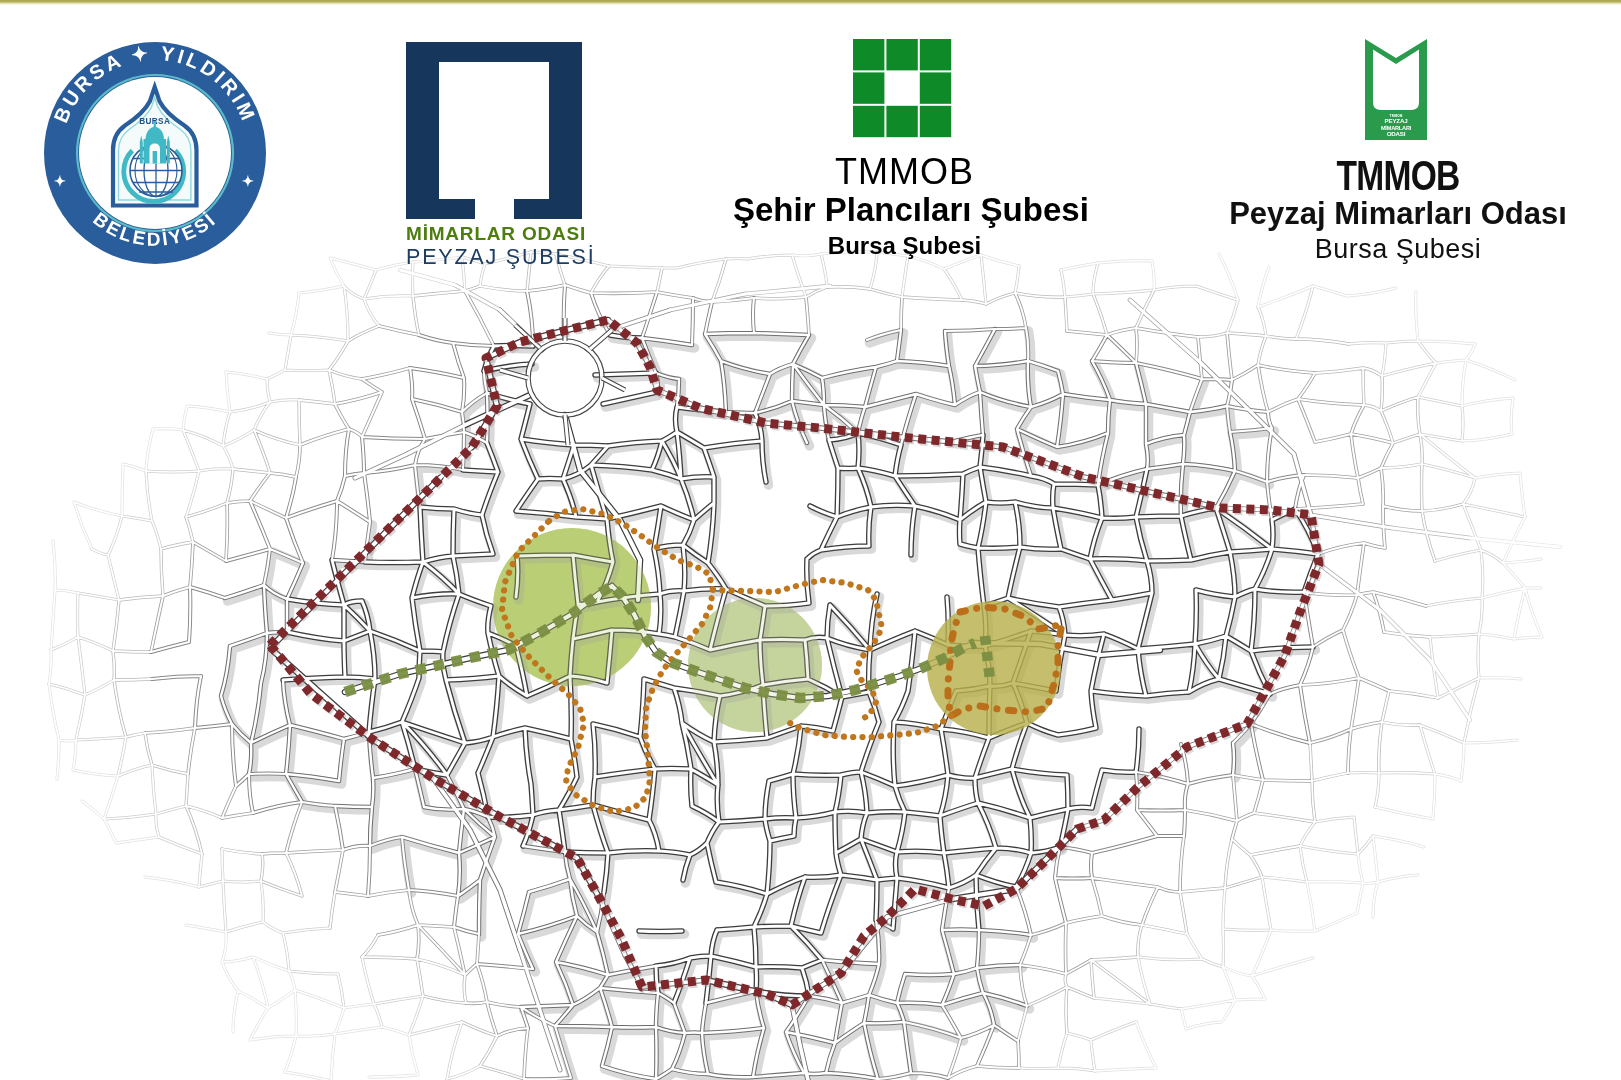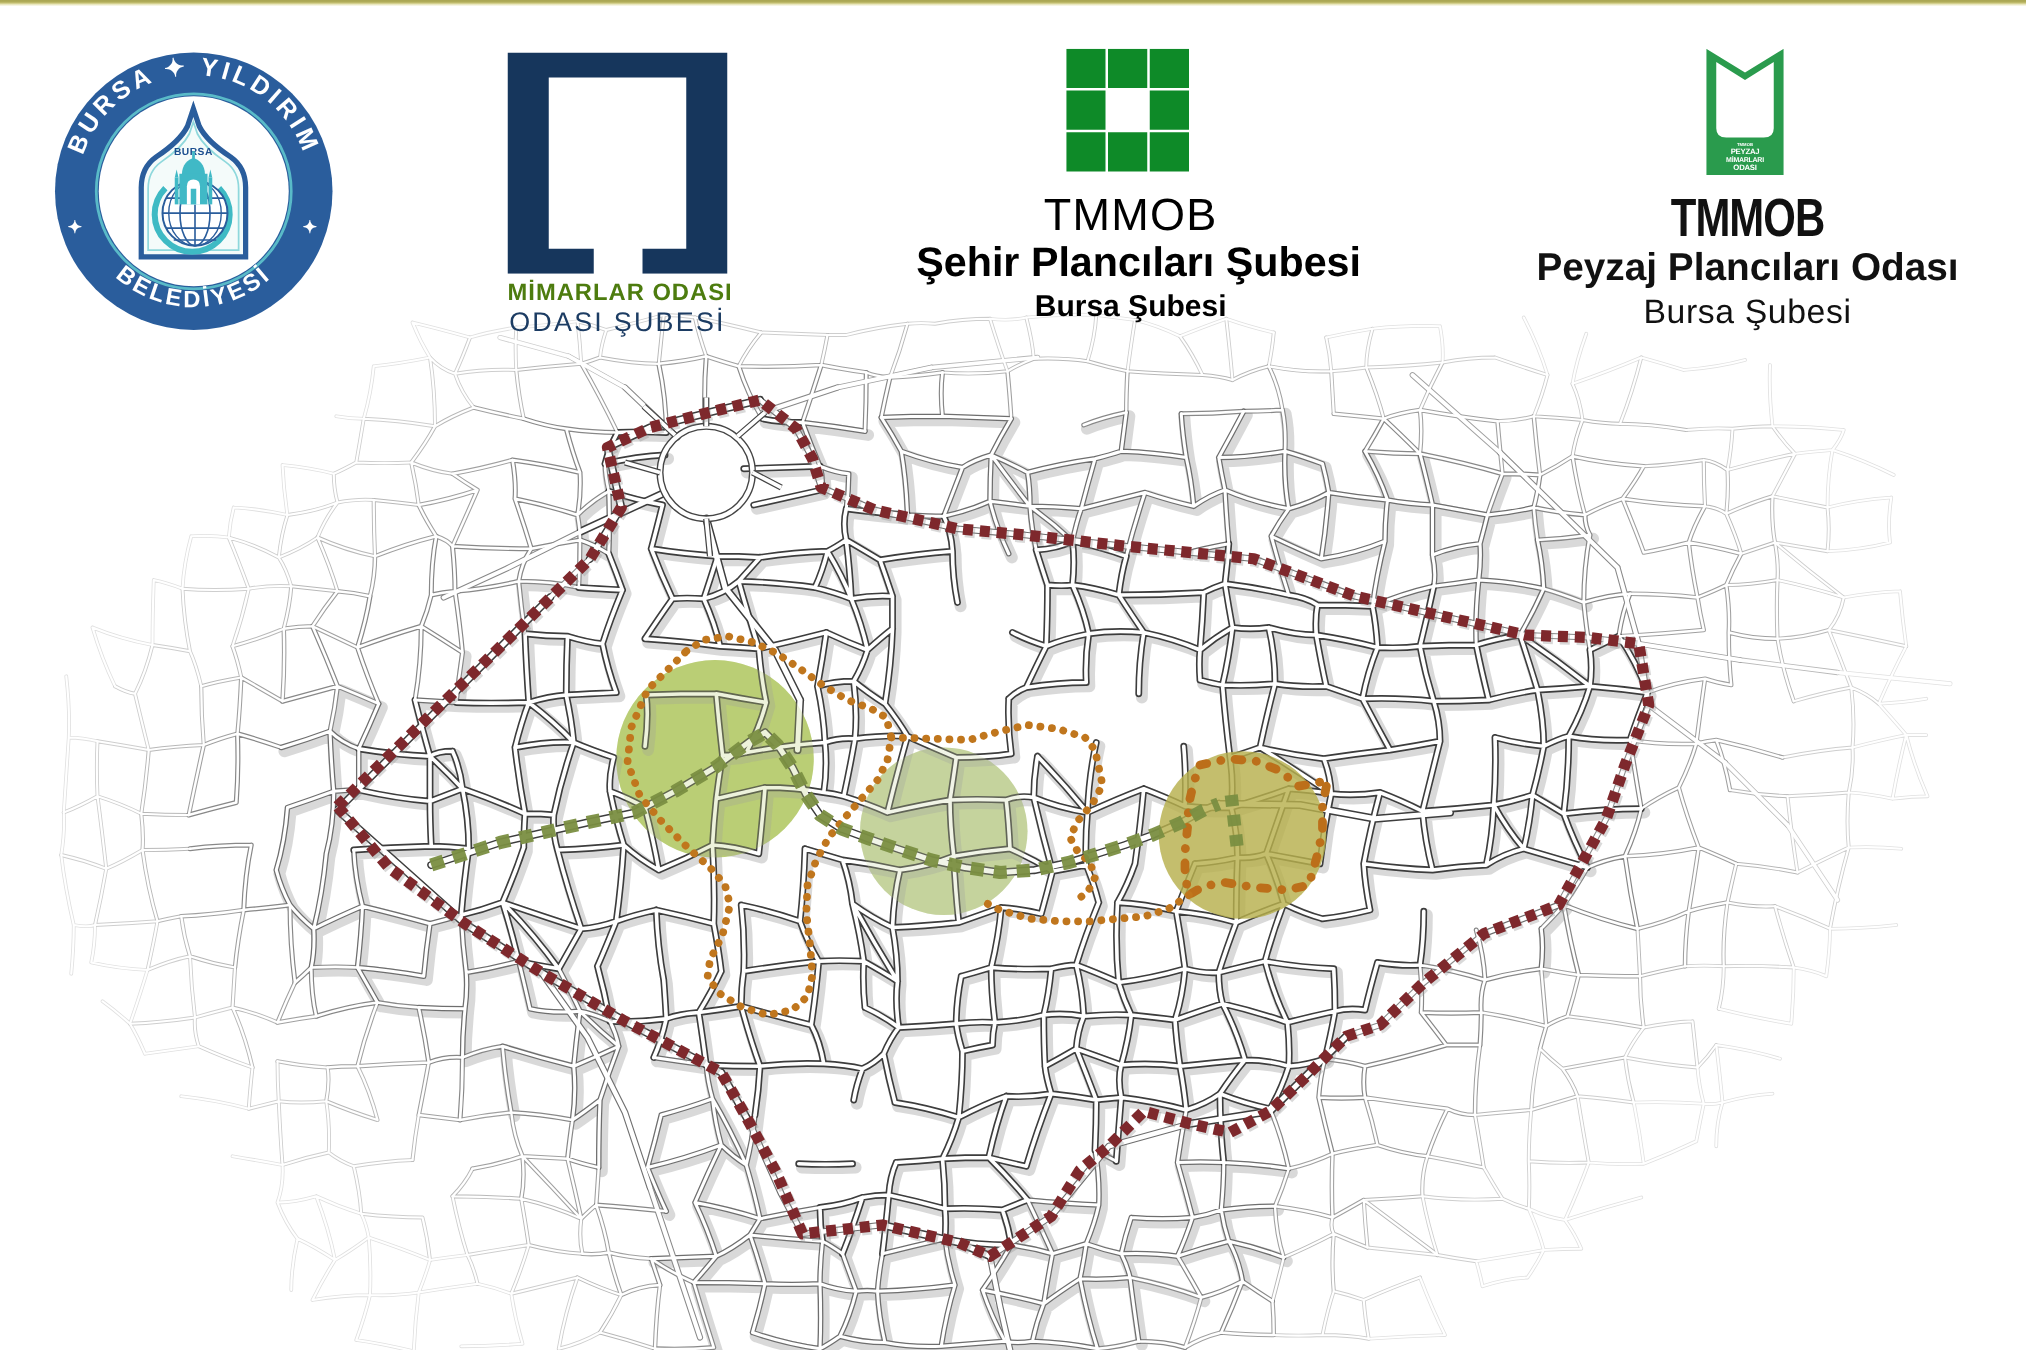--- a/index.html
+++ b/index.html
@@ -126,21 +126,21 @@
 </g>
 </svg>
 
 <div class="abs" style="left:406px;top:42px;width:176px;">
 <svg width="176" height="177" viewBox="0 0 176 177">
 <path d="M0 0 H176 V177 H108 V157 H143 V20 H33 V157 H69 V177 H0 Z" fill="#16365c"></path>
 </svg>
 
 <div style="color:#4d7c0f;font-weight:bold;font-size:19px;letter-spacing:0.8px;text-align:right;margin-top:0;white-space:nowrap;">MİMARLAR ODASI</div>
 
-<div style="color:#1c3c63;font-size:21.5px;letter-spacing:1.8px;text-align:center;margin-top:0px;white-space:nowrap;">ODASI ŞUBESİ</div>
+<div style="color:#1c3c63;font-size:21.5px;letter-spacing:1.8px;text-align:center;margin-top:0px;white-space:nowrap;">PEYZAJ ŞUBESİ</div>
 </div>
 
 <div class="abs" style="left:733px;top:39px;width:343px;">
 <svg class="abs" style="left:120px;top:0;" width="100" height="100" viewBox="0 0 100 100">
 <g fill="#0e8a28">
 <rect x="0" y="0" width="31.4" height="31.4"></rect>
         <rect x="33.4" y="0" width="31.4" height="31.4"></rect>
         <rect x="66.8" y="0" width="31.4" height="31.4"></rect>
 <rect x="0" y="33.4" width="31.4" height="31.4"></rect>
         <rect x="66.8" y="33.4" width="31.4" height="31.4"></rect>
@@ -167,17 +167,17 @@
 <text x="31" y="77.5" font-size="3.4">TMMOB</text>
 <text x="31" y="84" font-size="6.2" letter-spacing="-0.2">PEYZAJ</text>
 <text x="31" y="90.5" font-size="5.6" letter-spacing="-0.2">MİMARLARI</text>
 <text x="31" y="97" font-size="6.2" letter-spacing="-0.2">ODASI</text>
 </g>
 </svg>
 <div style="position:absolute;left:0;top:112px;width:340px;text-align:center;color:#111111;">
 
 <div style="font-weight:bold;font-size:43px;letter-spacing:-1px;transform:scaleX(0.78);transform-origin:center;white-space:nowrap;">TMMOB</div>
 
-<div style="font-weight:bold;font-size:31px;margin-top:-4px;white-space:nowrap;">Peyzaj Plancıları Odası</div>
+<div style="font-weight:bold;font-size:31px;margin-top:-4px;white-space:nowrap;">Peyzaj Mimarları Odası</div>
 
 <div style="font-size:27px;letter-spacing:0.5px;margin-top:2px;">Bursa Şubesi</div>
 </div>
 </div>
 
 </body></html>

